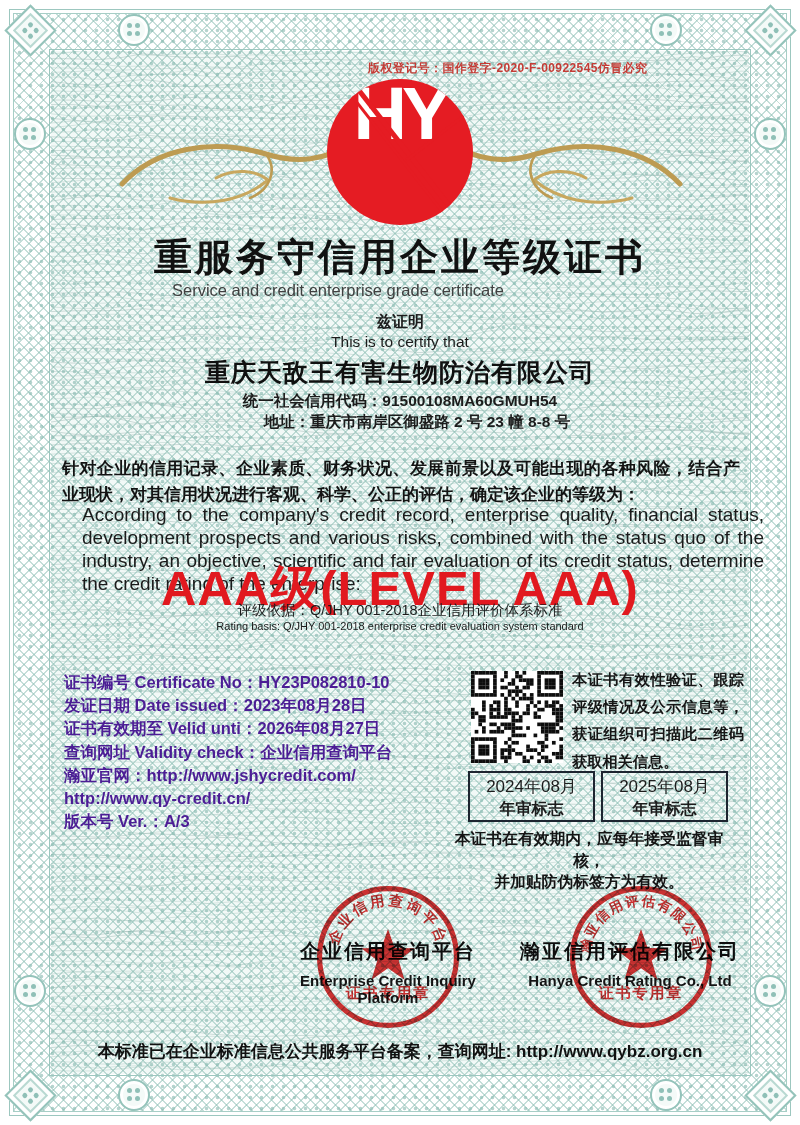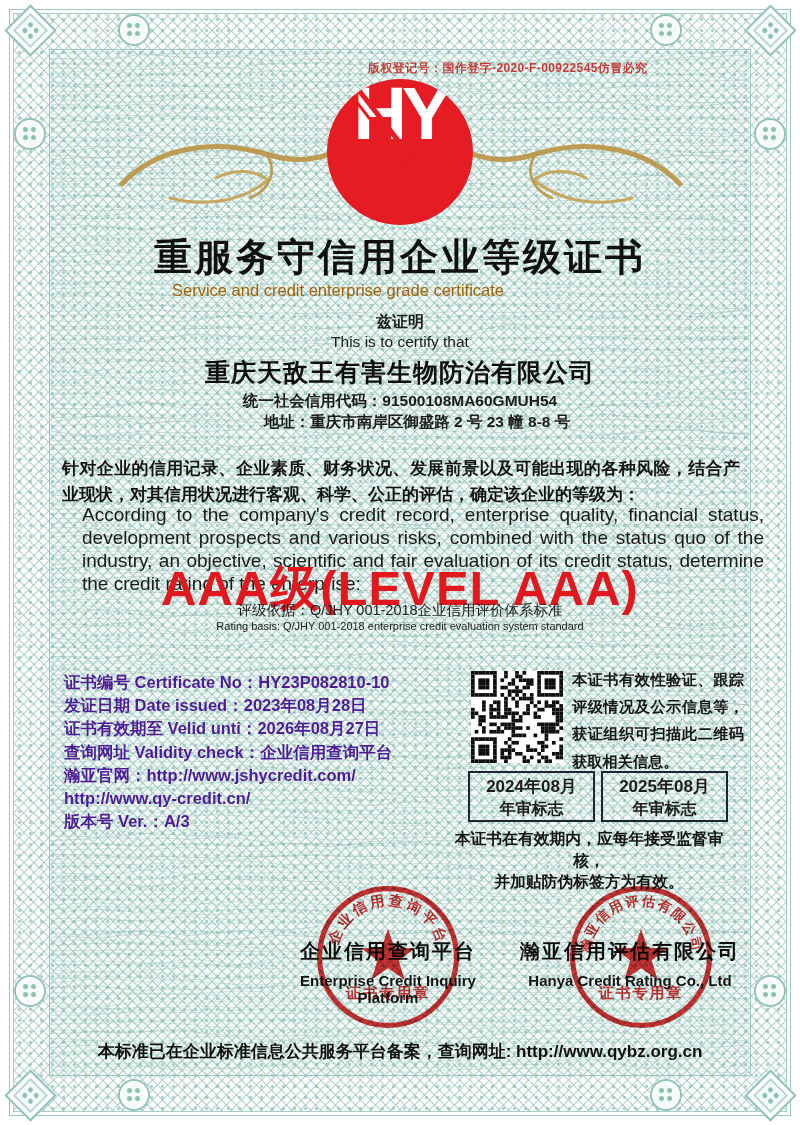--- a/index.html
+++ b/index.html
@@ -39,38 +39,38 @@
     background:#e51c23;display:flex;justify-content:center;overflow:hidden;
   }
   .logo .hy{font-size:74px;font-weight:800;color:#ffffff;letter-spacing:-5px;line-height:1;transform:translateY(-2px);}
   .logo .crack{position:absolute;background:#e51c23;}
   .crack1{width:190px;height:5px;transform:rotate(52deg);top:64px;left:-20px;}
   .crack2{width:190px;height:3px;transform:rotate(52deg);top:86px;left:-15px;}
   .crack3{width:90px;height:3px;transform:rotate(-38deg);top:52px;left:70px;}
   .flourish{position:absolute;top:122px;width:248px;height:96px;}
   .flourish.right{transform:scaleX(-1);}
   .title-zh{position:absolute;left:0;width:800px;top:232px;text-align:center;font-size:38px;font-weight:700;letter-spacing:3px;color:#111;}
-  .title-en{position:absolute;left:0;width:676px;top:281px;text-align:center;font-size:16.5px;color:#a16207;}
+  .title-en{position:absolute;left:0;width:676px;top:281px;text-align:center;font-size:16.5px;color:#404040;}
   .certify-zh{position:absolute;left:0;width:800px;top:312px;text-align:center;font-size:16px;font-weight:700;}
   .certify-en{position:absolute;left:0;width:800px;top:333px;text-align:center;font-size:15.5px;}
   .company-name{position:absolute;left:0;width:800px;top:356px;text-align:center;font-size:25px;font-weight:800;letter-spacing:1px;color:#101010;}
   .credit-code{position:absolute;left:0;width:800px;top:391px;text-align:center;font-size:15.5px;font-weight:700;}
   .address{position:absolute;left:0;width:800px;top:412px;text-align:center;font-size:15.5px;font-weight:700;margin-left:17px;}
   
   .eval-zh{position:absolute;left:62px;width:678px;top:456px;font-size:17px;font-weight:700;line-height:26px;text-align:justify;color:#131313;}
   .eval-en{position:absolute;left:62px;width:682px;top:503px;font-size:19px;line-height:23px;text-align:justify;color:#1a1a1a;margin-left:20px;}
   .rating-level{position:absolute;left:0;width:800px;top:556px;text-align:center;font-size:49px;font-weight:800;letter-spacing:1px;color:#e1191f;}
   .basis-zh{position:absolute;left:0;width:800px;top:601px;text-align:center;font-size:14.5px;font-weight:400;}
   .basis-en{position:absolute;left:0;width:800px;top:620px;text-align:center;font-size:11px;}
   
   .details{position:absolute;left:64px;top:671px;font-size:16.5px;font-weight:600;line-height:23.2px;color:#4c1d95;}
   .qr{position:absolute;left:471px;top:671px;width:92px;height:92px;background:#fff;}
   .qr-note{position:absolute;left:572px;top:666px;width:172px;font-size:15.2px;font-weight:600;line-height:27.2px;text-align:justify;color:#161616;}
   .mark-box{position:absolute;top:771px;width:123px;height:44px;border:2.4px solid #1d2530;text-align:center;padding-top:3px;}
-  .mark-box .period{font-size:17px;font-weight:700;line-height:22px;}
+  .mark-box .period{font-size:17px;font-weight:400;line-height:22px;}
   .mark-box .lab{font-size:16px;font-weight:700;line-height:21px;}
   .box-0{left:468px;} .box-1{left:601px;}
   .supervision{position:absolute;right:66px;width:290px;top:828px;text-align:center;font-size:15.8px;font-weight:600;line-height:21.5px;color:#141414;}
   
   .issuer{position:absolute;text-align:center;z-index:3;}
   .issuer-0{left:278px;top:938px;width:220px;}
   .issuer-1{left:518px;top:938px;width:224px;}
   .issuer .zh{font-size:20px;font-weight:800;letter-spacing:2px;color:#0e0e0e;}
   .issuer .en{font-size:15px;font-weight:600;margin-top:7px;color:#141414;}
   .seal{position:absolute;top:882px;width:150px;height:150px;z-index:4;mix-blend-mode:multiply;opacity:.93;}

